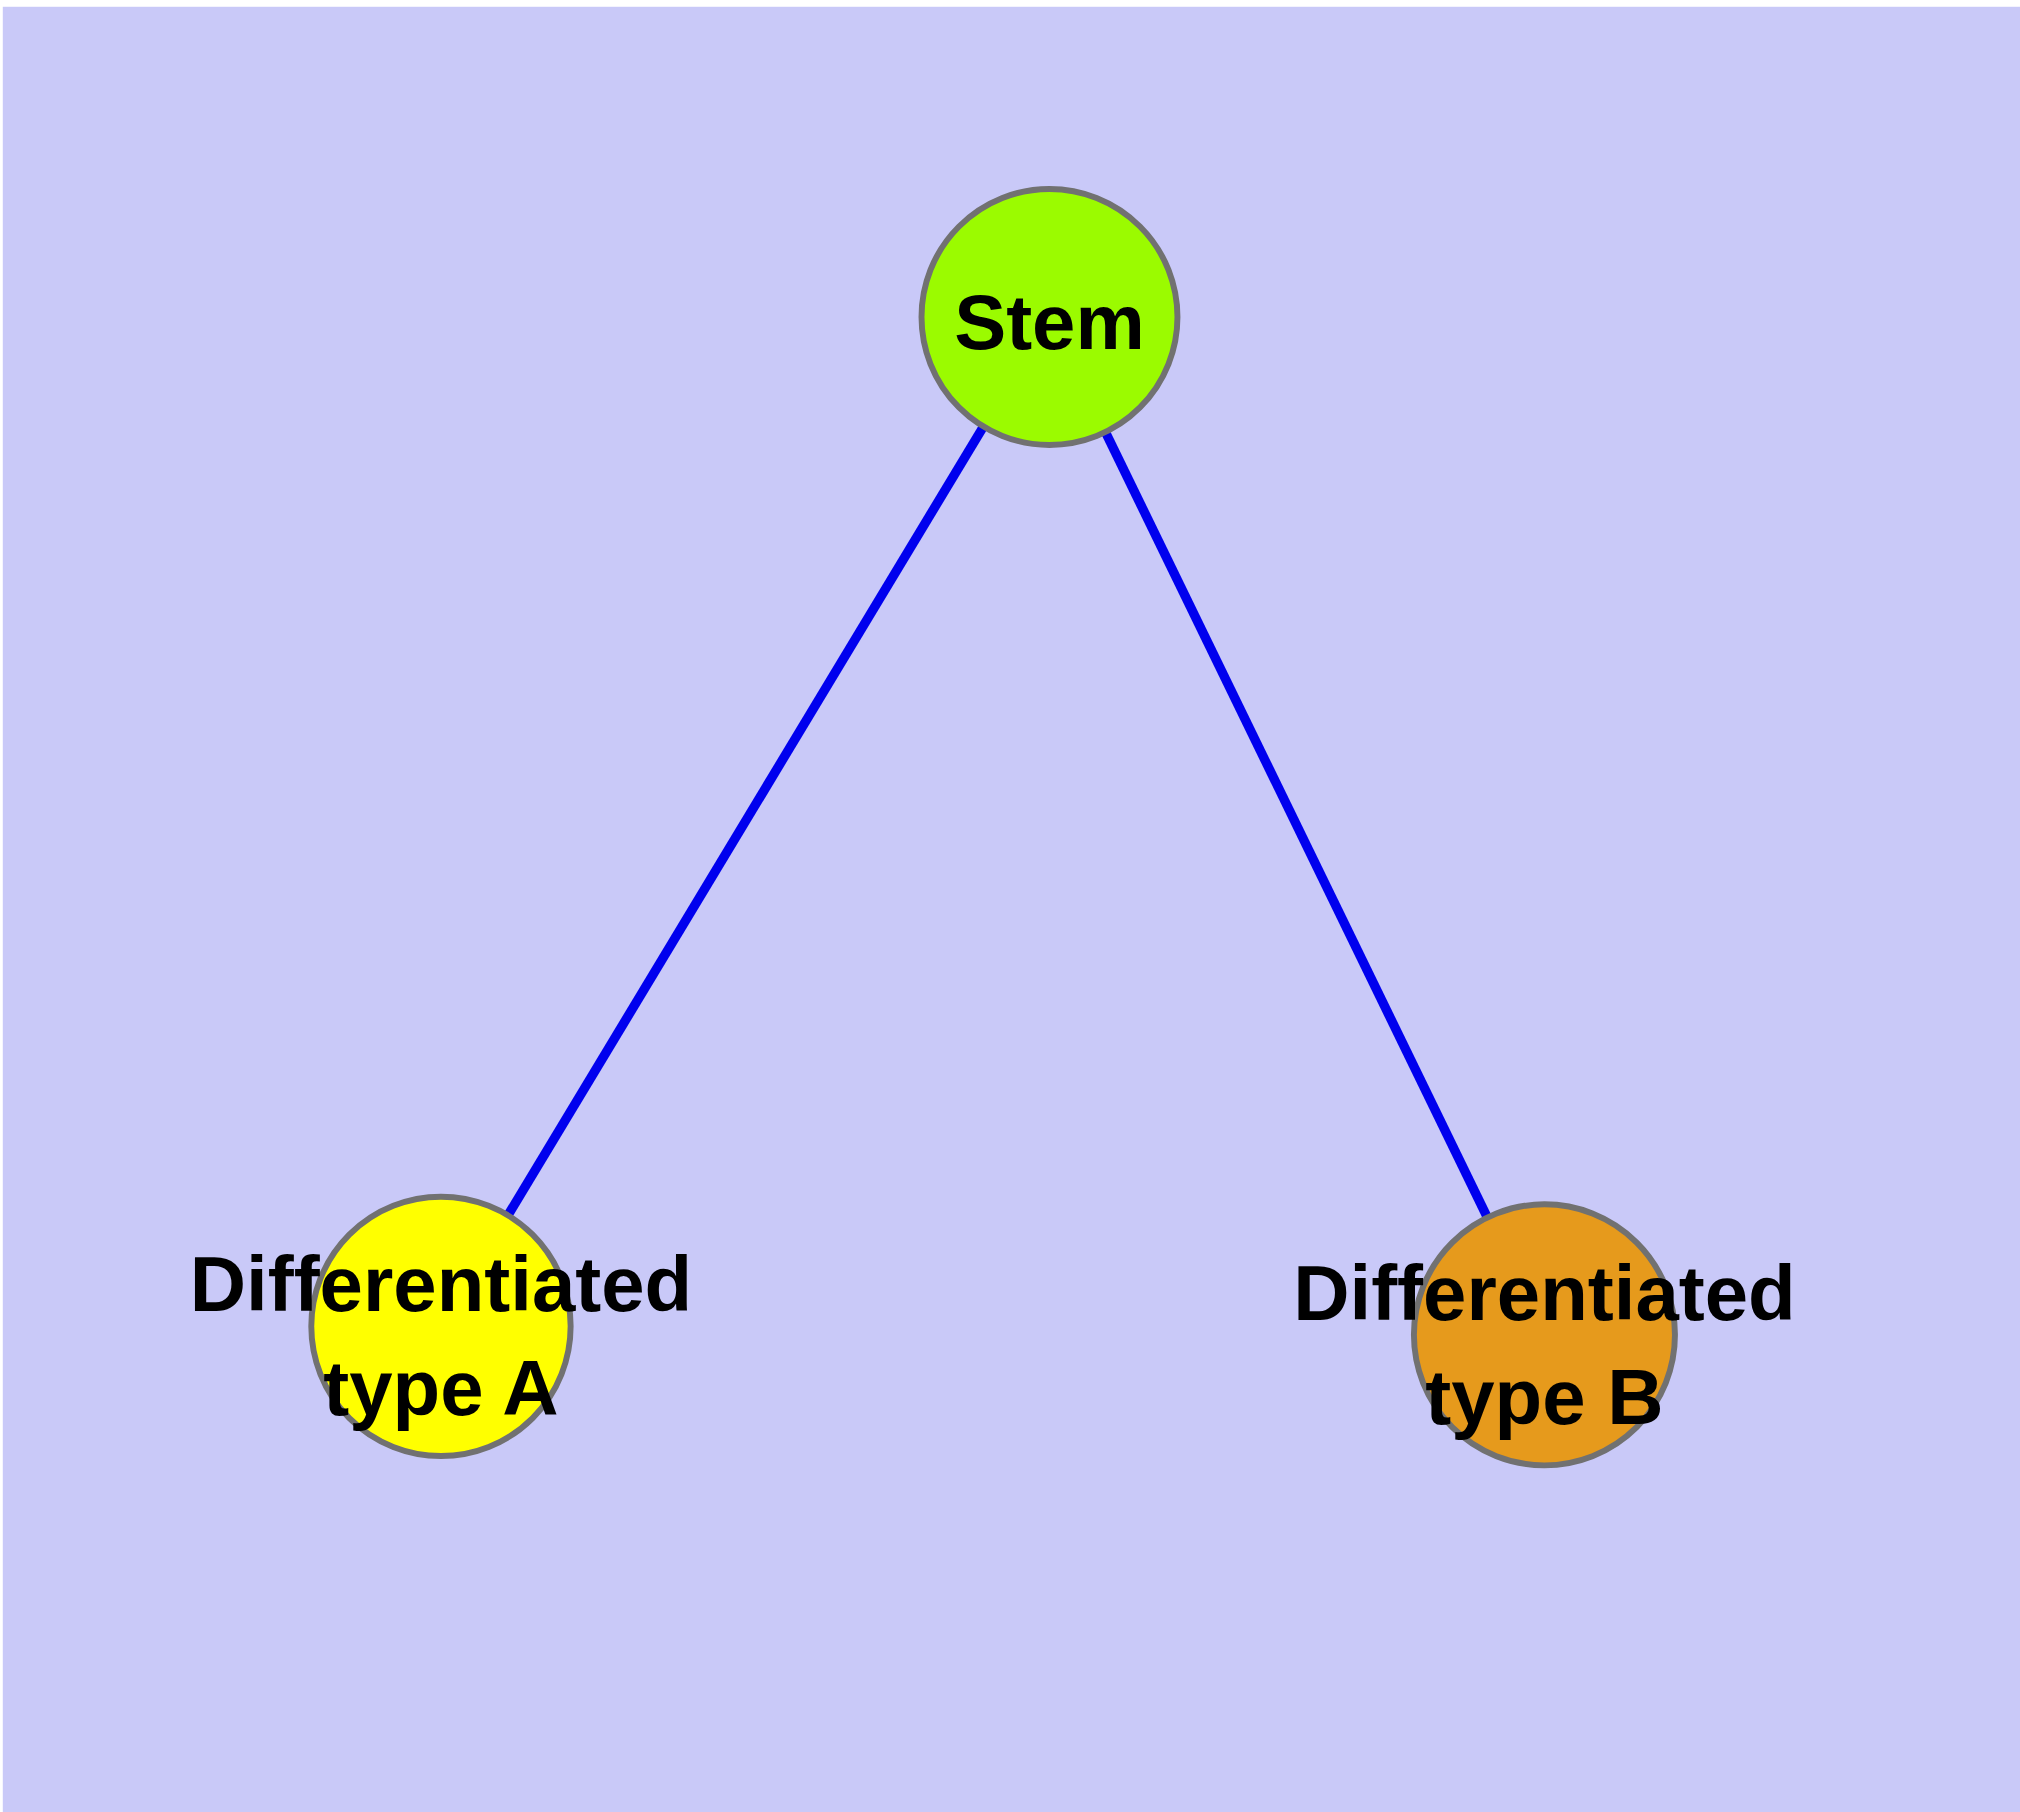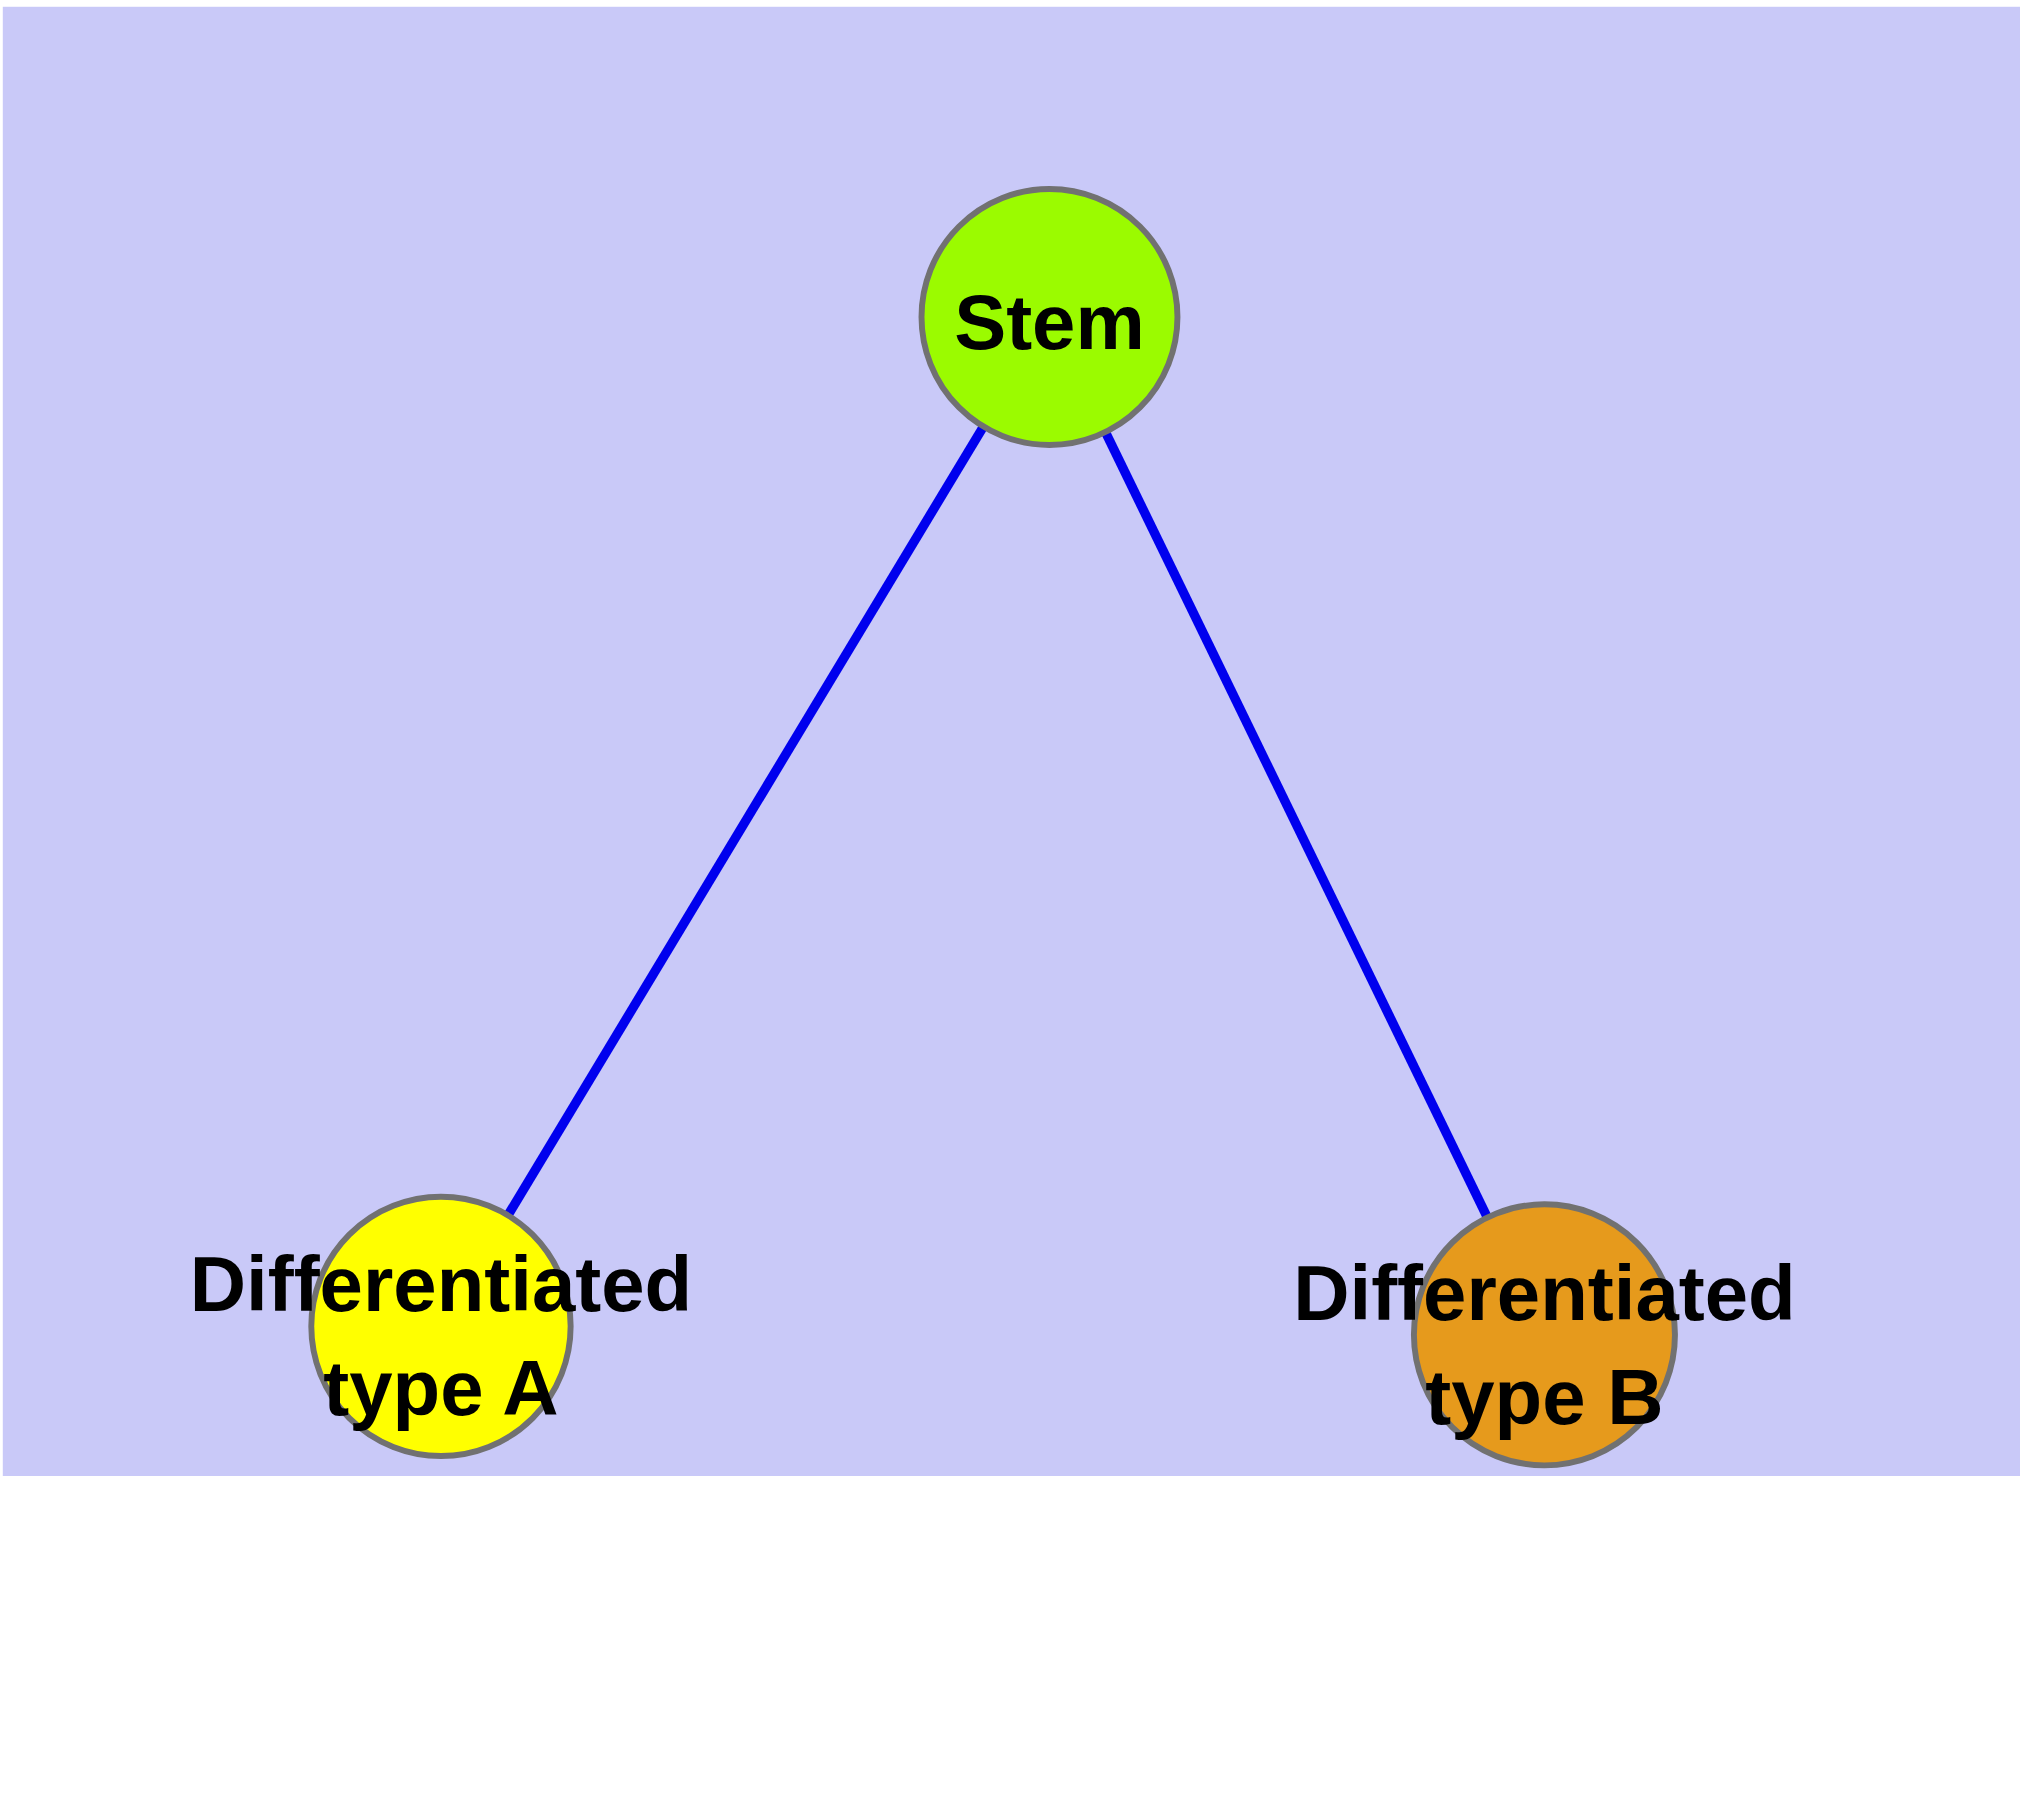--- a/index.html
+++ b/index.html
@@ -4,21 +4,21 @@
 <style>
   html, body {
     margin: 0;
     padding: 0;
     background: #FFFFFF;
     font-family: "Liberation Sans", sans-serif;
   }
   .stage {
     position: relative;
     width: 2021px;
-    height: 1476px;
+    height: 1812px;
     background: #FFFFFF;
     overflow: hidden;
   }
   svg.diagram {
     position: absolute;
     left: 0;
     top: 0;
     display: block;
   }
   svg.diagram text {

